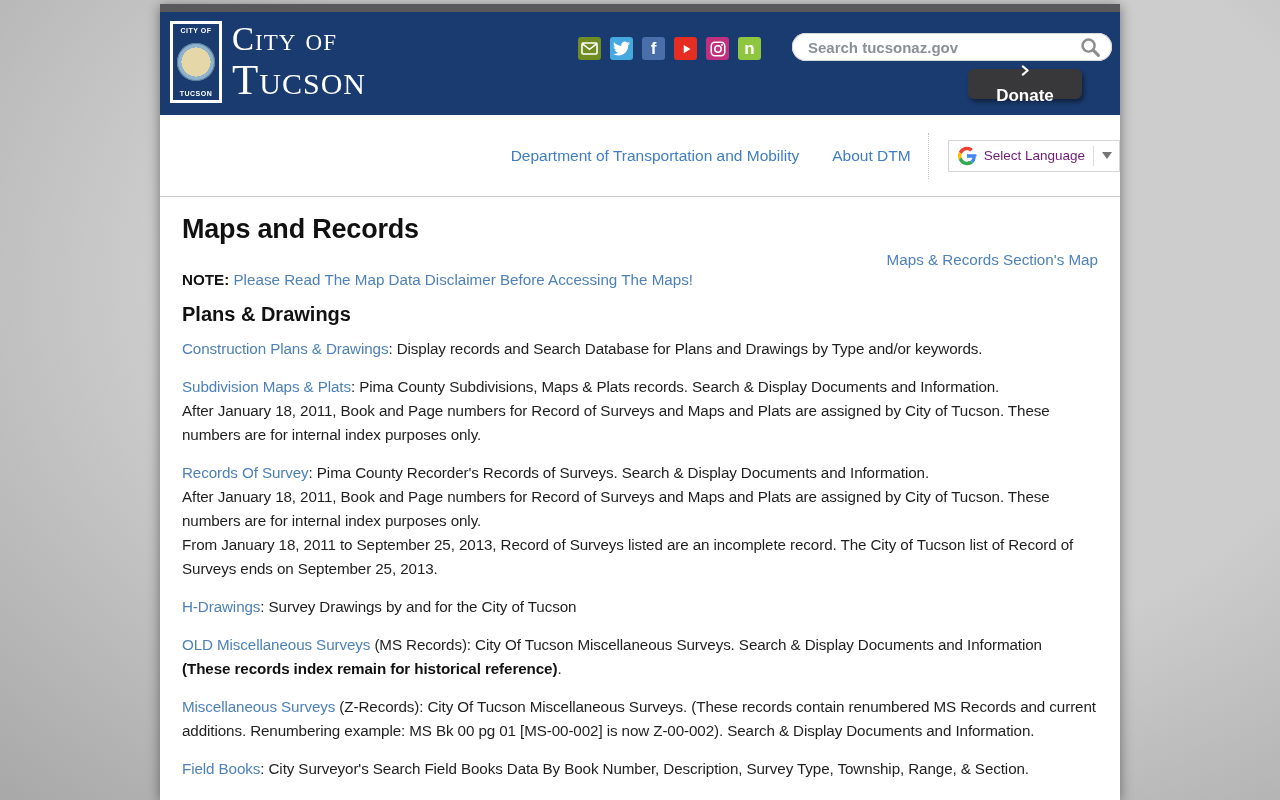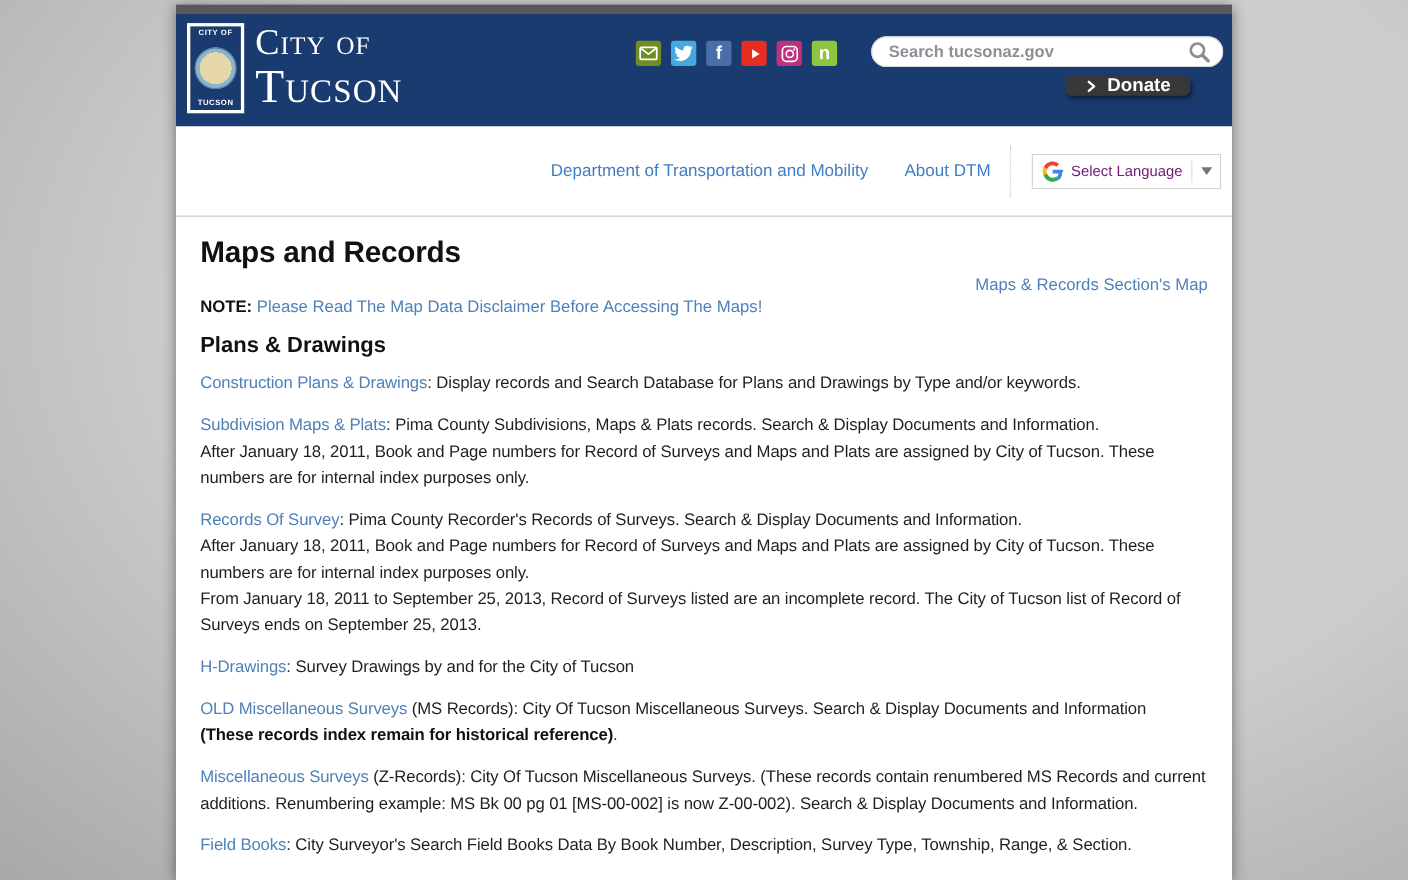--- a/index.html
+++ b/index.html
@@ -39,28 +39,28 @@
     position:absolute;right:8px;top:21px;width:320px;height:28px;background:#fff;
     border-radius:15px;display:flex;align-items:center;padding:0 10px 0 14px;box-sizing:border-box;
     box-shadow:inset 0 0 0 1px #d7d7d7;
   }
   .search-pill input{
     flex:1;border:none;outline:none;font-size:15px;font-weight:bold;color:#0369a1;
     font-family:"Liberation Sans",sans-serif;background:transparent;
   }
   .search-pill input::placeholder{color:#8b9096;opacity:1;}
   .donate-btn{
-    position:absolute;right:38px;top:57px;width:114px;height:18px;border-radius:6px;
+    position:absolute;right:38px;top:57px;width:114px;height:30px;border-radius:6px;
     background:#38383a;color:#fff;display:flex;align-items:center;justify-content:center;gap:8px;
-    font-size:17px;font-weight:bold;box-shadow:2px 3px 4px rgba(0,0,0,.45);cursor:pointer;
+    font-size:17px;font-weight:bold;box-shadow:2px 3px 4px rgba(0,0,0,.45);cursor:pointer;flex-direction:column;
   }
   
   .nav-strip{
     position:relative;height:82px;background:#fff;border-bottom:1px solid #c9c9c9;
-    display:flex;align-items:center;justify-content:flex-end;padding-right:10px;box-sizing:border-box;
+    display:flex;align-items:center;justify-content:flex-end;box-sizing:border-box;
   }
   .nav-link{font-size:15.5px;color:#3f7dc4;cursor:pointer;white-space:nowrap;}
   .nav-link.first{margin-right:33px;}
   .nav-divider{border-left:1px dotted #c2c2c2;height:46px;margin:0 19px 0 17px;}
   .lang-widget{
     display:flex;align-items:center;height:30px;background:#fff;border:1px solid #d4d4d4;
     padding:0 7px 0 8px;cursor:pointer;
   }
   .lang-widget .g-icon{margin-right:7px;display:flex;}
   .lang-widget .lang-label{font-size:13.5px;color:#701a75;}

